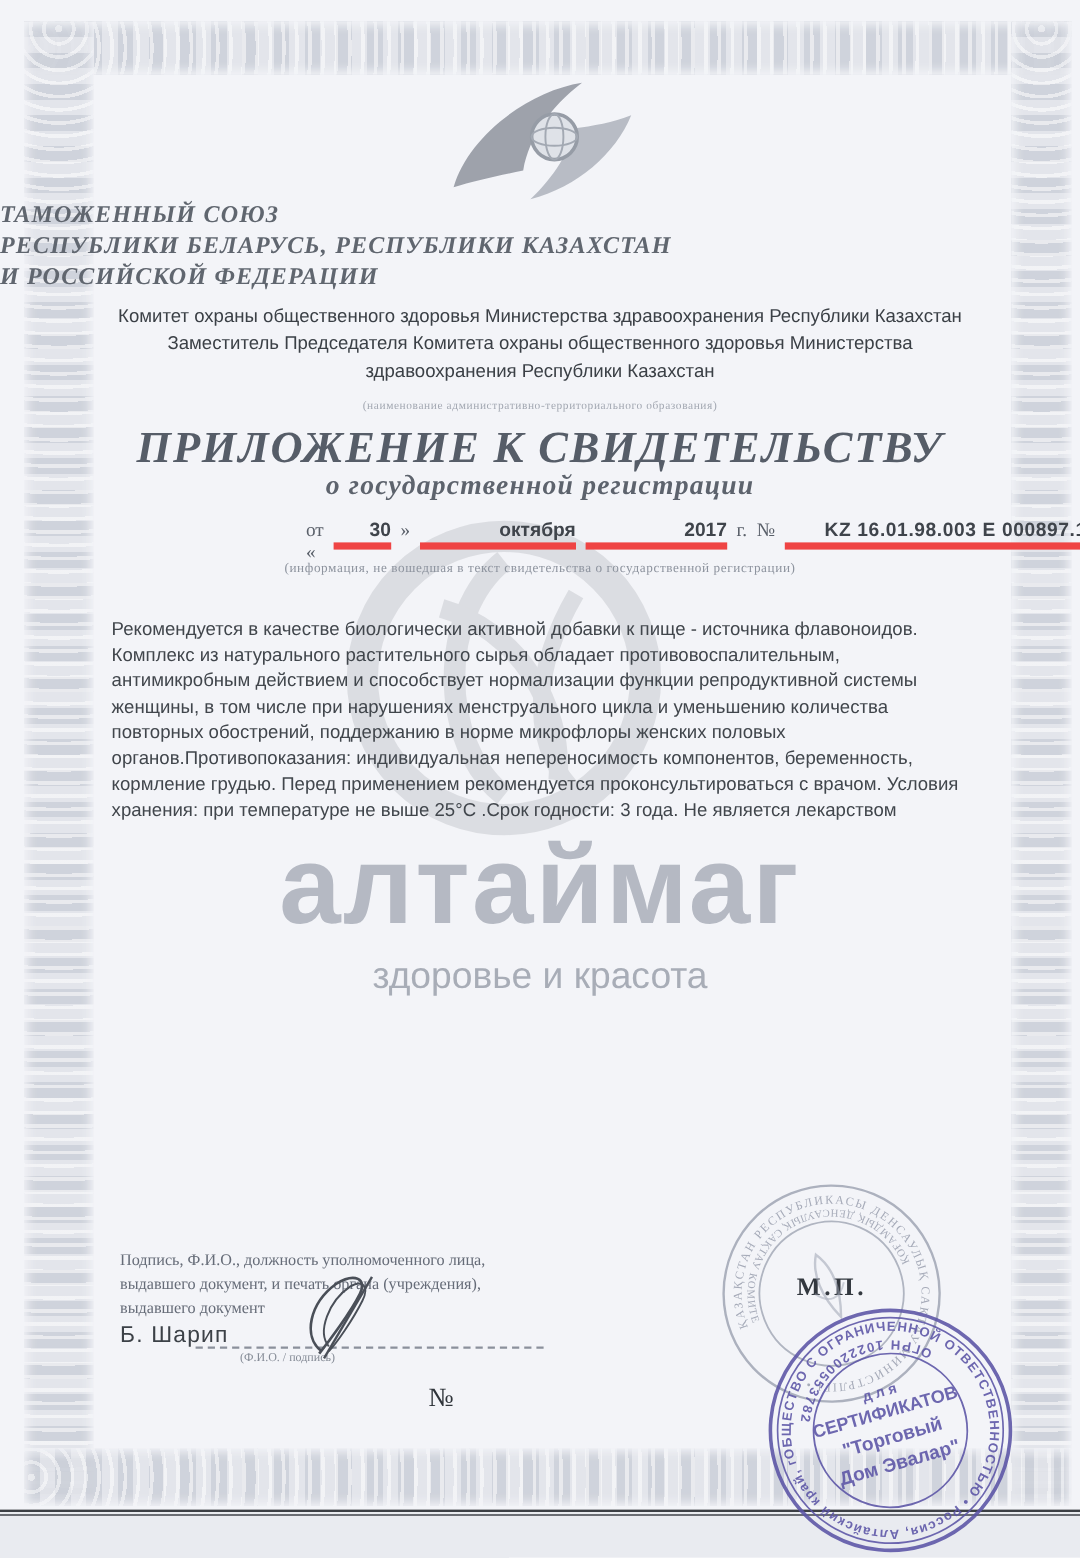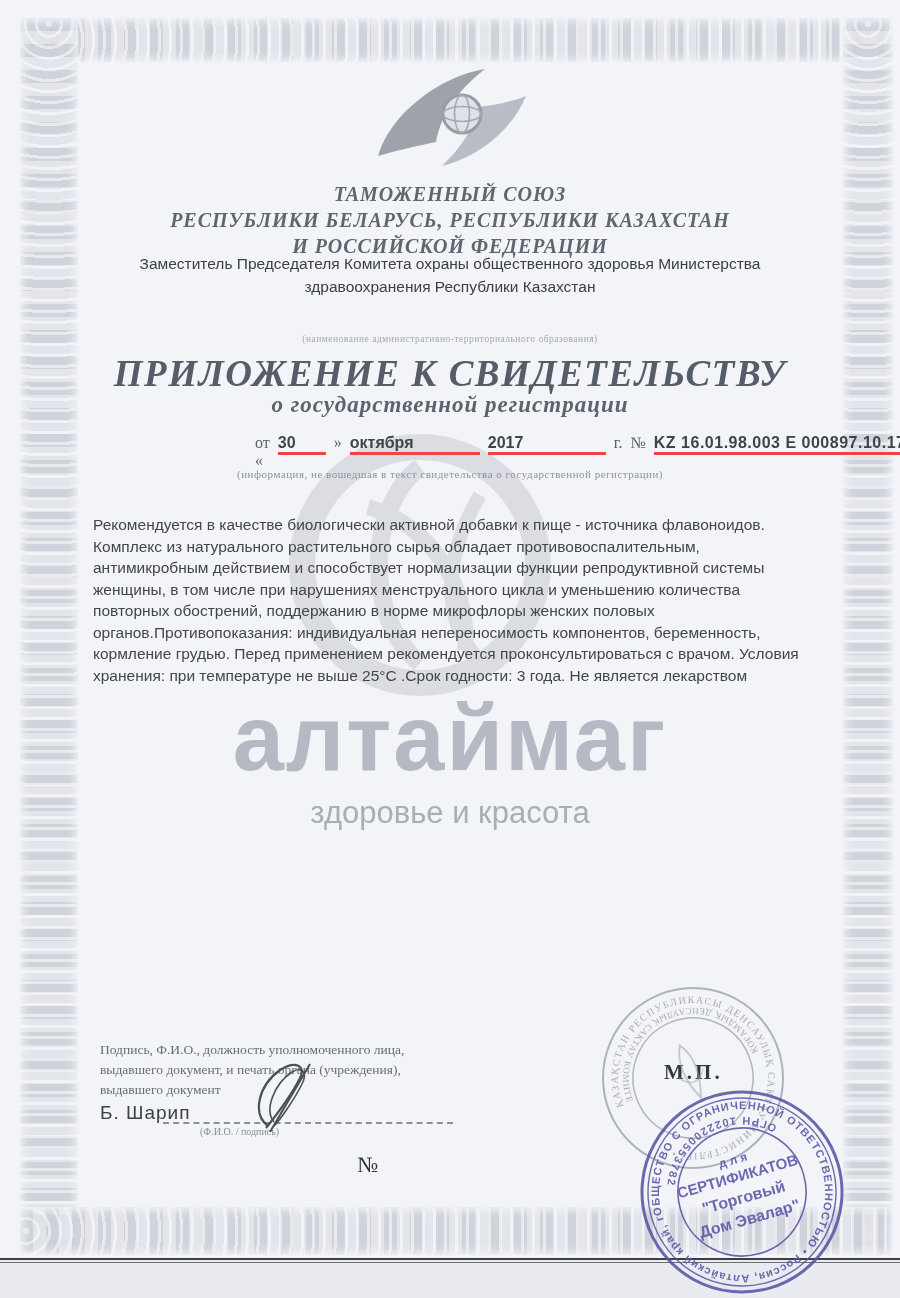--- a/index.html
+++ b/index.html
@@ -22,42 +22,42 @@
   .band-bottom{left:20px;right:7px;top:1207px;height:48px;}
 
   .page-edge-line{position:absolute;left:0;right:0;top:1258px;height:6px;
       background:linear-gradient(#3c3f44 0 2px,#e9ebef 2px 4px,#6a6d73 4px 5px,#e9ebef 5px 6px);}
   .below-edge{position:absolute;left:0;right:0;top:1264px;bottom:0;background:#e9ebf0;}
 
   
   .serif{font-family:"Liberation Serif",serif;}
   .abs{position:absolute;}
 
-  .union-line{width:100%;text-align:center;font-family:"Liberation Serif",serif;
-      font-style:italic;font-weight:bold;color:#60666f;letter-spacing:1px;margin-top:15px;}
+  .union-line{width:100%;font-family:"Liberation Serif",serif;
+      font-style:italic;font-weight:bold;color:#60666f;letter-spacing:1px;}
   .u1{top:168px;font-size:20px;}
   .u2{top:194px;font-size:20px;}
   .u3{top:220px;font-size:20px;}
 
   .committee{top:252px;width:100%;text-align:center;font-size:15.5px;line-height:23px;color:#3b4046;}
 
   .tiny-caption{width:100%;text-align:center;font-family:"Liberation Serif",serif;
       font-size:9.5px;color:#a3a8b2;letter-spacing:.5px;}
   .org-caption{top:334px;text-align:center;}
   .info-caption{top:468px;font-size:11px;color:#8d939e;}
 
   .doc-title{top:352px;width:100%;text-align:center;font-family:"Liberation Serif",serif;
       font-style:italic;font-weight:bold;font-size:37px;color:#565d68;letter-spacing:1.5px;}
   .doc-subtitle{top:392px;width:100%;text-align:center;font-family:"Liberation Serif",serif;
       font-style:italic;font-weight:bold;font-size:23px;color:#5d636d;letter-spacing:1px;}
 
   .date-row{top:434px;left:255px;display:flex;align-items:baseline;gap:8px;
       font-size:16px;color:#4a5058;}
   .date-row .lbl{font-family:"Liberation Serif",serif;color:#5a606a;}
-  .date-row .fill{border-bottom:3px solid #ef4444;text-align:left;font-weight:bold;color:#3f444b;}
+  .date-row .fill{border-bottom:6px solid #ef4444;text-align:right;font-weight:bold;color:#3f444b;}
   .fill-day{min-width:48px;}
   .fill-month{min-width:130px;}
   .fill-year{min-width:118px;}
   .fill-number{min-width:285px;letter-spacing:.5px;}
 
   .body-block{left:93px;top:514px;width:745px;}
   .body-heading{font-size:16px;font-weight:bold;color:#2e3338;margin:0 0 4px 0;}
   .body-text{font-size:15.5px;line-height:21.5px;color:#41464c;margin:0;white-space:pre-line;}
 
   .brand-wm{top:692px;width:100%;text-align:center;font-size:92px;font-weight:800;
@@ -112,20 +112,21 @@
       <circle cx="122" cy="58" r="19" fill="#dfe2e8" stroke="#969ca6" stroke-width="3"></circle>
       <ellipse cx="122" cy="58" rx="19" ry="7.5" fill="none" stroke="#a3a9b3" stroke-width="1.6"></ellipse>
       <ellipse cx="122" cy="58" rx="7.5" ry="19" fill="none" stroke="#a3a9b3" stroke-width="1.6"></ellipse>
     </svg>
 
     <div class="abs union-line u1">ТАМОЖЕННЫЙ СОЮЗ</div>
     <div class="abs union-line u2">РЕСПУБЛИКИ БЕЛАРУСЬ, РЕСПУБЛИКИ КАЗАХСТАН</div>
     <div class="abs union-line u3">И РОССИЙСКОЙ ФЕДЕРАЦИИ</div>
 
     <div class="abs committee">
+      <div>Комитет охраны общественного здоровья Министерства здравоохранения Республики Казахстан</div>
       <div>Заместитель Председателя Комитета охраны общественного здоровья Министерства</div>
       <div>здравоохранения Республики Казахстан</div>
     </div>
 
     <div class="abs tiny-caption org-caption">(наименование административно-территориального образования)</div>
 
     <div class="abs doc-title">ПРИЛОЖЕНИЕ К СВИДЕТЕЛЬСТВУ</div>
     <div class="abs doc-subtitle">о государственной регистрации</div>
 
     <div class="abs date-row">

